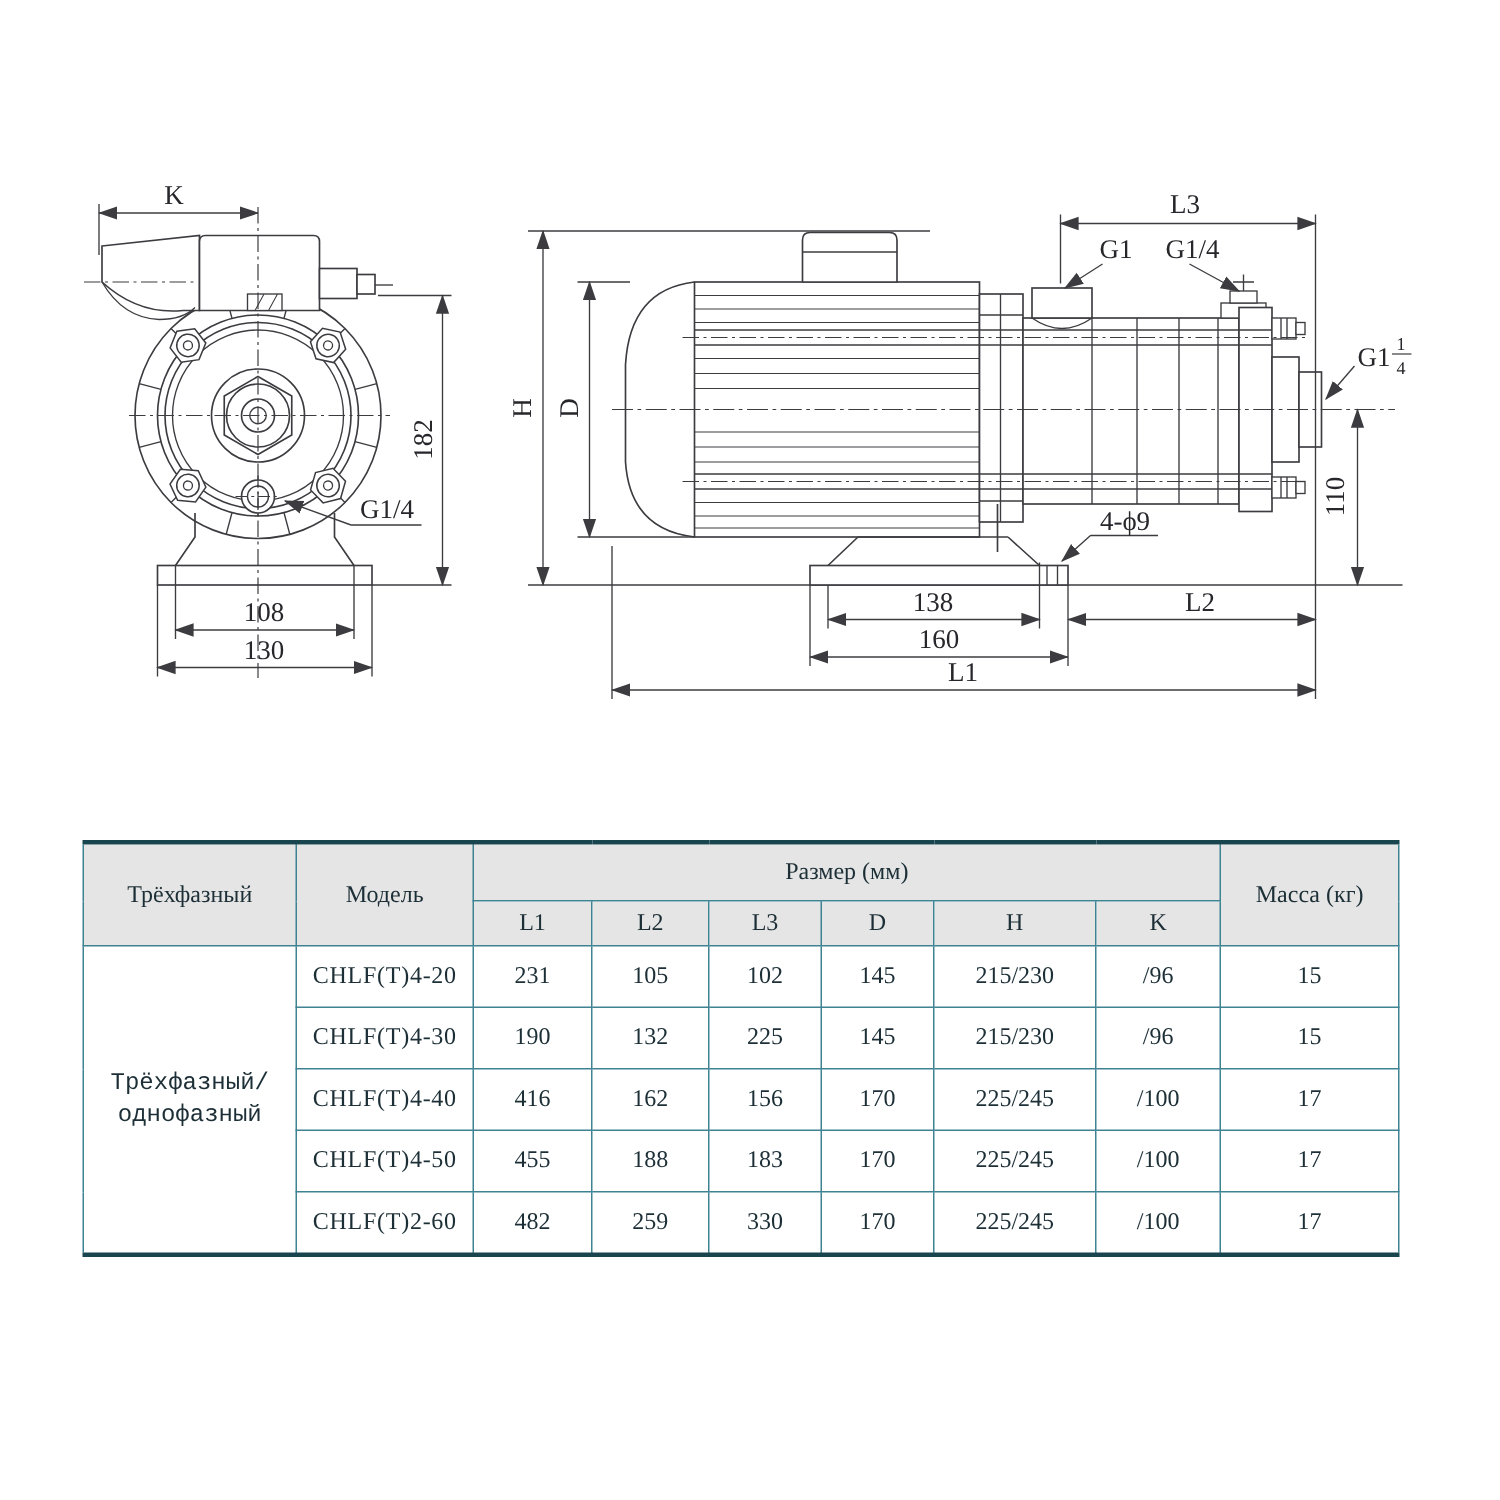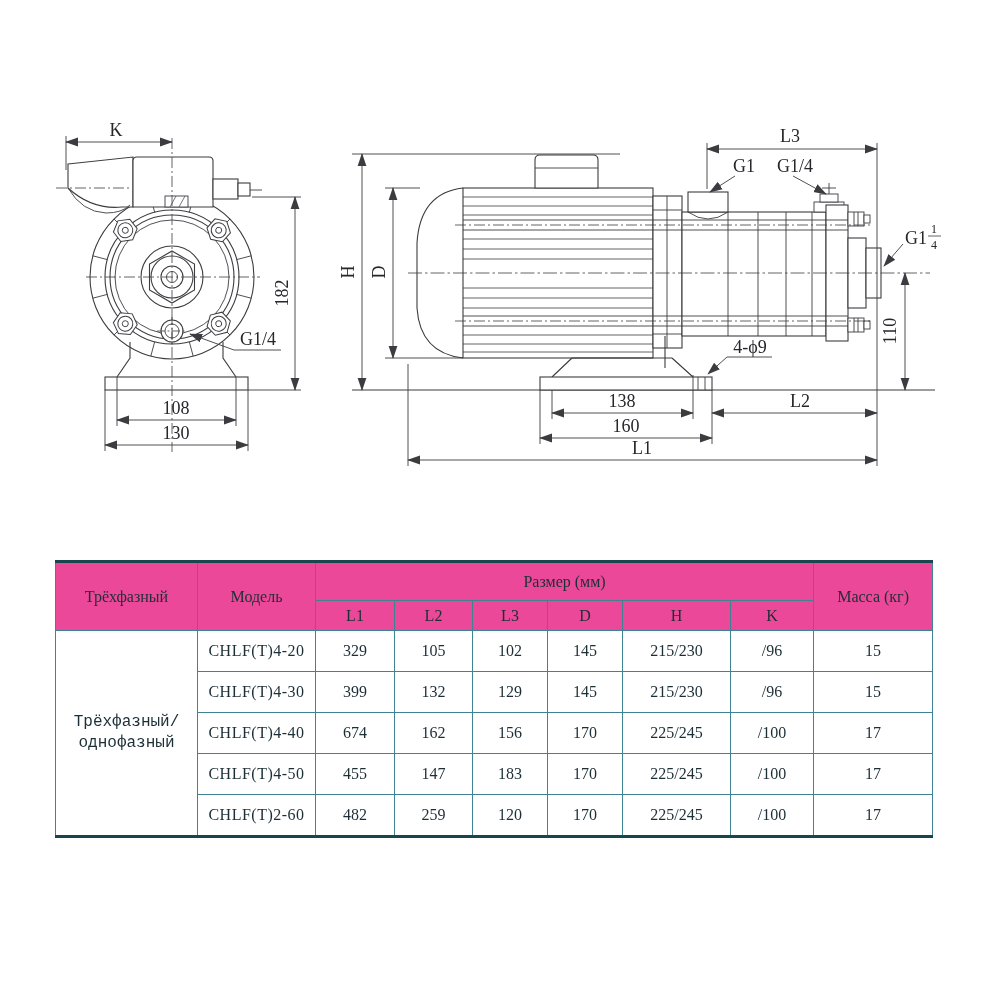--- a/index.html
+++ b/index.html
@@ -8,21 +8,21 @@
   #drawing{position:absolute;left:0;top:0;}
   svg text{font-family:"Liberation Serif",serif;fill:#26262b;}
   .dimtxt{font-size:18px;}
   .dimtxt-sm{font-size:12px;}
 
   table.spec{position:absolute;left:55px;top:560px;width:877px;border-collapse:collapse;
              table-layout:fixed;color:#1c2f36;}
   table.spec{border:1px solid #3f8291;border-top:3px solid #19454f;border-bottom:3px solid #19454f;}
   table.spec th, table.spec td{border:1px solid #3f8291;text-align:center;vertical-align:middle;
              padding:0;font-weight:normal;overflow:hidden;}
-  table.spec thead th{background:#ec4899;font-size:16px;}
+  table.spec thead th{background:#e5e5e5;font-size:16px;}
   table.spec thead tr.h1 th{height:37px;}
   table.spec thead tr.h2 th{height:29px;}
   table.spec thead{border-bottom:1px solid #2b6573;}
   table.spec tbody td{height:40px;font-size:16px;background:#ffffff;}
   td.model{letter-spacing:0.5px;}
   td.engine{font-size:16px;line-height:21px;font-family:Liberation Mono, monospace;}
 </style>
 </head>
 <body>
 <div id="page">
@@ -226,63 +226,63 @@
       <th>K</th>
     </tr>
   </thead>
   <tbody>
     <tr>
       <td rowspan="5" class="engine">
         <div>Трёхфазный/</div>
         <div>однофазный</div>
       </td>
       <td class="model">CHLF(T)4-20</td>
-      <td>329</td>
+      <td>231</td>
       <td>105</td>
       <td>102</td>
       <td>145</td>
       <td>215/230</td>
       <td>/96</td>
       <td>15</td>
     </tr>
     <tr>
       <td class="model">CHLF(T)4-30</td>
-      <td>399</td>
+      <td>190</td>
       <td>132</td>
-      <td>129</td>
+      <td>225</td>
       <td>145</td>
       <td>215/230</td>
       <td>/96</td>
       <td>15</td>
     </tr>
     <tr>
       <td class="model">CHLF(T)4-40</td>
-      <td>674</td>
+      <td>416</td>
       <td>162</td>
       <td>156</td>
       <td>170</td>
       <td>225/245</td>
       <td>/100</td>
       <td>17</td>
     </tr>
     <tr>
       <td class="model">CHLF(T)4-50</td>
       <td>455</td>
-      <td>147</td>
+      <td>188</td>
       <td>183</td>
       <td>170</td>
       <td>225/245</td>
       <td>/100</td>
       <td>17</td>
     </tr>
     <tr>
       <td class="model">CHLF(T)2-60</td>
       <td>482</td>
       <td>259</td>
-      <td>120</td>
+      <td>330</td>
       <td>170</td>
       <td>225/245</td>
       <td>/100</td>
       <td>17</td>
     </tr>
   </tbody>
 </table>
 
 </div>
 

